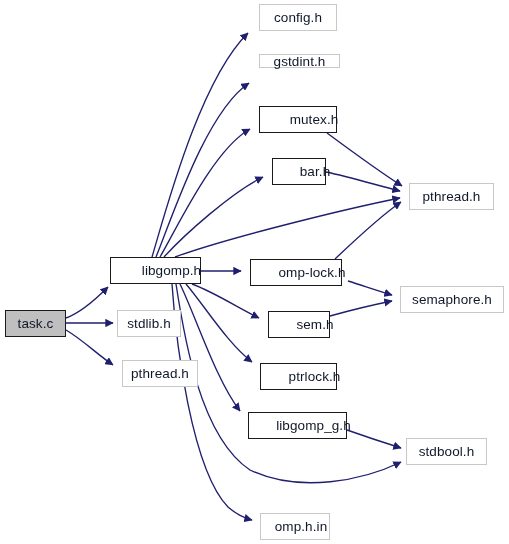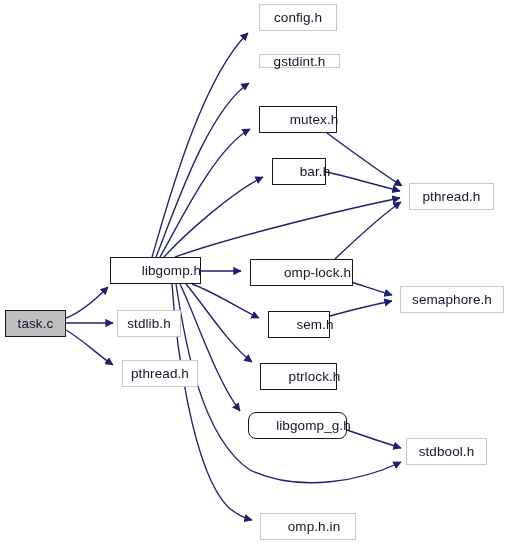--- a/index.html
+++ b/index.html
@@ -103,36 +103,36 @@
       </div>
       <div class="graph-node node-strong" style="left: 259px; top: 106px; width: 78px; height: 27px;">
         <span>mutex.h</span>
       </div>
       <div class="graph-node node-strong" style="left: 272px; top: 158px; width: 54px; height: 27px;">
         <span>bar.h</span>
       </div>
       <div class="graph-node node-plain" style="left: 409px; top: 183px; width: 85px; height: 27px;">
         <span>pthread.h</span>
       </div>
-      <div class="graph-node node-strong" style="left: 250px; top: 259px; width: 103px; height: 27px;">
+      <div class="graph-node node-strong" style="left: 250px; top: 259px; width: 92px; height: 27px;">
         <span>omp-lock.h</span>
       </div>
       <div class="graph-node node-plain" style="left: 400px; top: 286px; width: 104px; height: 27px;">
         <span>semaphore.h</span>
       </div>
       <div class="graph-node node-strong" style="left: 268px; top: 311px; width: 62px; height: 27px;">
         <span>sem.h</span>
       </div>
       <div class="graph-node node-strong" style="left: 260px; top: 363px; width: 77px; height: 27px;">
         <span>ptrlock.h</span>
       </div>
-      <div class="graph-node node-strong" style="left: 248px; top: 412px; width: 99px; height: 27px; border-radius: 8px;">
+      <div class="graph-node node-strong" style="left: 248px; top: 412px; width: 99px; height: 27px;">
         <span>libgomp_g.h</span>
       </div>
       <div class="graph-node node-plain" style="left: 406px; top: 438px; width: 81px; height: 27px;">
         <span>stdbool.h</span>
       </div>
-      <div class="graph-node node-plain" style="left: 260px; top: 513px; width: 96px; height: 27px; padding-left: 12px;">
+      <div class="graph-node node-plain" style="left: 260px; top: 513px; width: 70px; height: 27px; padding-left: 12px;">
         <span>omp.h.in</span>
       </div>
     </div>
 
 </div>
 
 </body></html>

